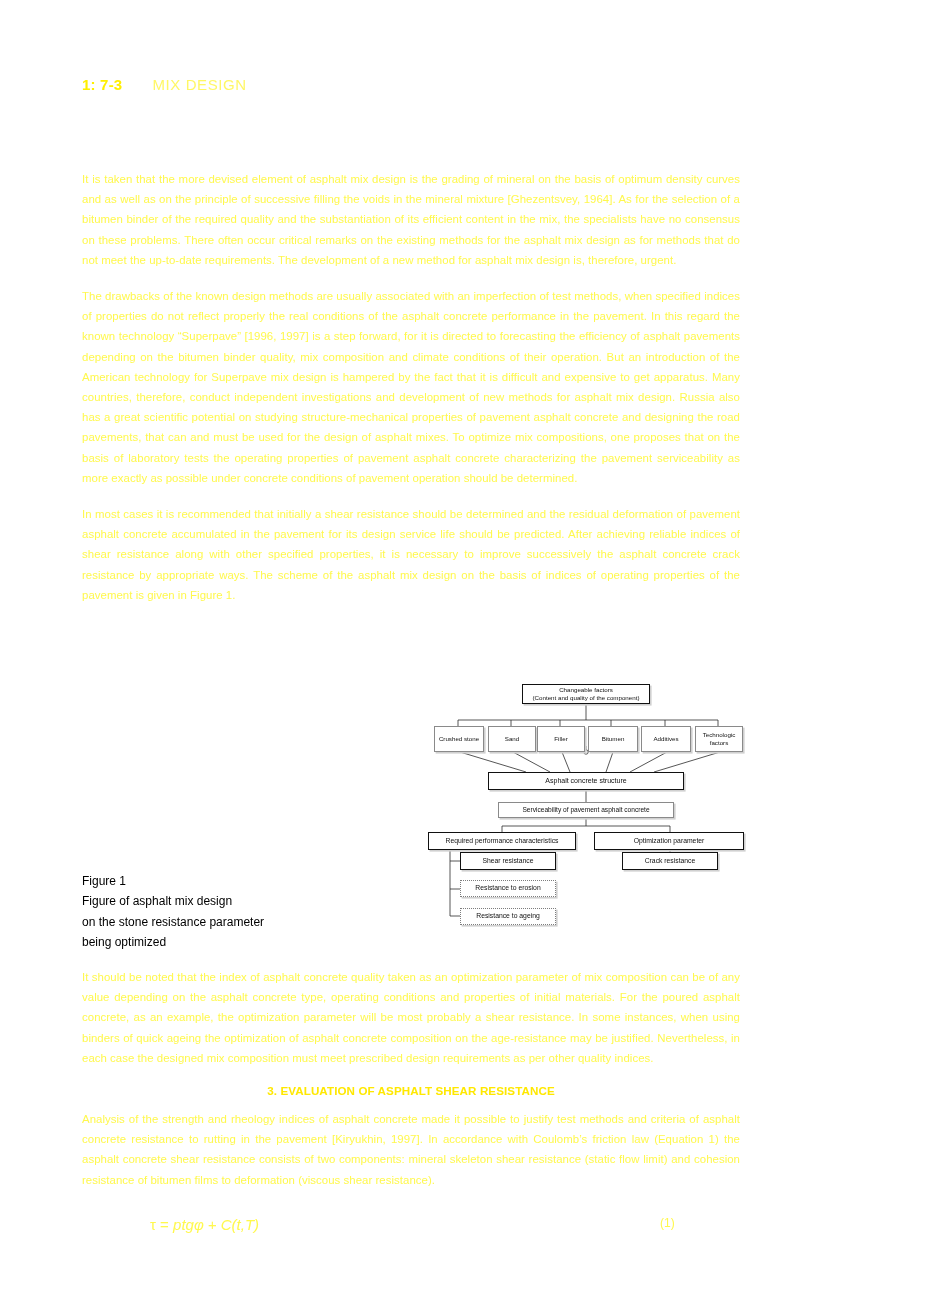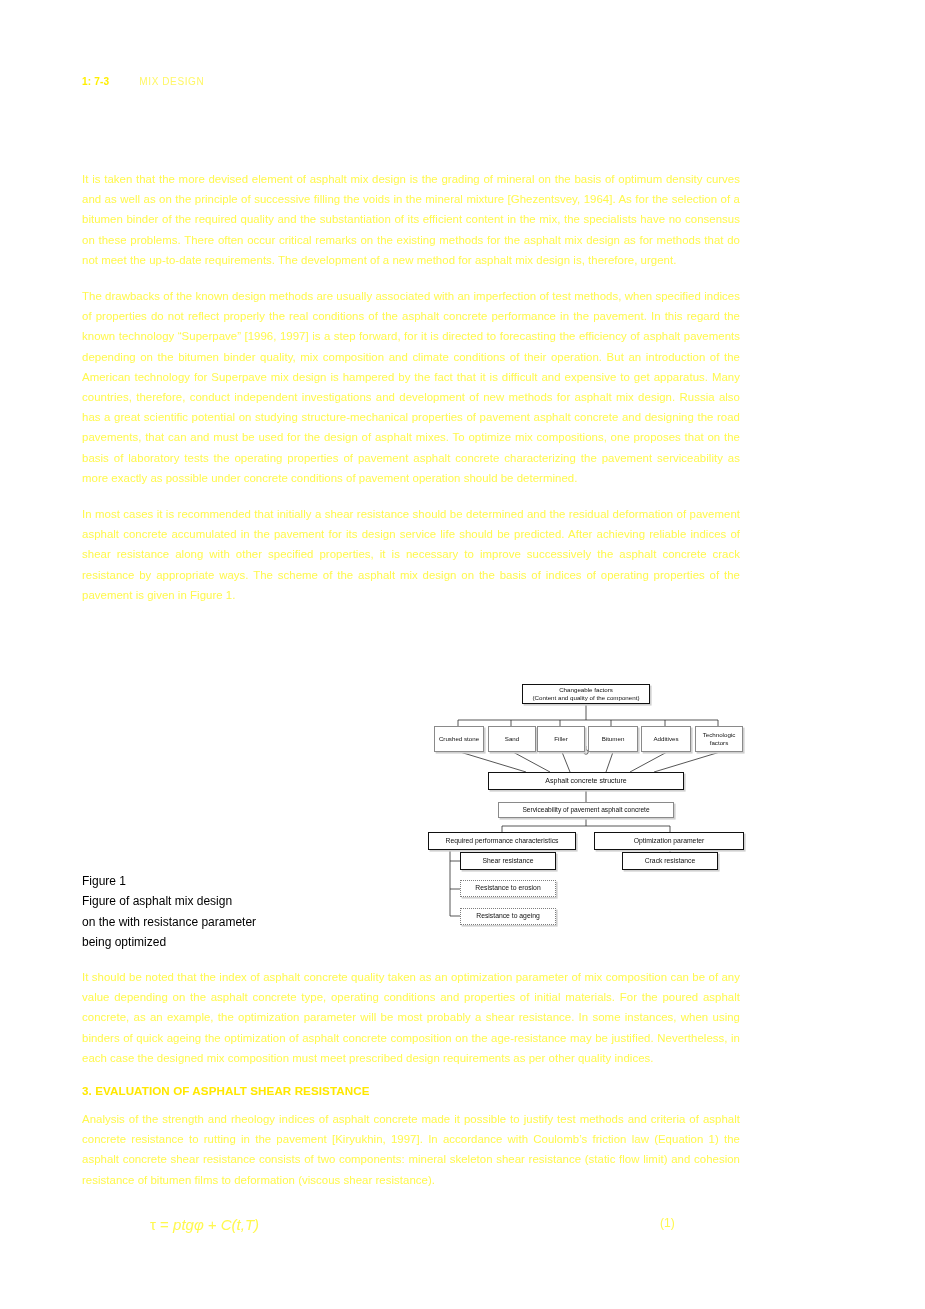--- a/index.html
+++ b/index.html
@@ -4,39 +4,39 @@
 <style>
   html,body{margin:0;padding:0;}
   body{
     width:925px;height:1309px;background:#ffffff;
     font-family:"Liberation Sans", sans-serif;
     position:relative;overflow:hidden;
   }
   .page{position:absolute;inset:0;}
 
   
-  .runhead{position:absolute;left:82px;top:76px;font-size:10px;letter-spacing:.2px;}
+  .runhead{position:absolute;left:82px;top:76px;font-size:15px;letter-spacing:.2px;}
   .runhead .num{color:#ffef00;font-weight:bold;}
   .runhead .ttl{color:#fff766;margin-left:30px;letter-spacing:.6px;}
 
   
   .col{position:absolute;left:82px;width:658px;}
   p.body{
     margin:12px 0 16px 0;
     color:#fff84d;
     font-size:11.4px;
     line-height:20.2px;
     text-align:justify;
     letter-spacing:.05px;
   }
   p.body.last{margin-bottom:0;}
 
   .sect-head{
     color:#ffe800;font-weight:bold;font-size:11.6px;
-    margin:0 0 2px 0;letter-spacing:.1px;
+    margin:0 0 2px 0;letter-spacing:.1px;text-align:center;
   }
 
   
   .figcap{position:absolute;left:82px;top:871px;color:#000000;font-size:12px;line-height:20.3px;}
 
   
   .eqn{position:absolute;left:150px;top:1216px;color:#fff84d;font-size:15px;font-style:italic;}
   .eqn .rm{font-style:normal;}
   .eqnum{position:absolute;left:660px;top:1216px;color:#fff84d;font-size:12px;}
 
@@ -66,21 +66,21 @@
 
   <div class="col" style="top:157px;">
     <p class="body">It is taken that the more devised element of asphalt mix design is the grading of mineral on the basis of optimum density curves and as well as on the principle of successive filling the voids in the mineral mixture [Ghezentsvey, 1964]. As for the selection of a bitumen binder of the required quality and the substantiation of its efficient content in the mix, the specialists have no consensus on these problems. There often occur critical remarks on the existing methods for the asphalt mix design as for methods that do not meet the up-to-date requirements. The development of a new method for asphalt mix design is, therefore, urgent.</p>
     <p class="body">The drawbacks of the known design methods are usually associated with an imperfection of test methods, when specified indices of properties do not reflect properly the real conditions of the asphalt concrete performance in the pavement. In this regard the known technology “Superpave” [1996, 1997] is a step forward, for it is directed to forecasting the efficiency of asphalt pavements depending on the bitumen binder quality, mix composition and climate conditions of their operation. But an introduction of the American technology for Superpave mix design is hampered by the fact that it is difficult and expensive to get apparatus. Many countries, therefore, conduct independent investigations and development of new methods for asphalt mix design. Russia also has a great scientific potential on studying structure-mechanical properties of pavement asphalt concrete and designing the road pavements, that can and must be used for the design of asphalt mixes. To optimize mix compositions, one proposes that on the basis of laboratory tests the operating properties of pavement asphalt concrete characterizing the pavement serviceability as more exactly as possible under concrete conditions of pavement operation should be determined.</p>
     <p class="body last">In most cases it is recommended that initially a shear resistance should be determined and the residual deformation of pavement asphalt concrete accumulated in the pavement for its design service life should be predicted. After achieving reliable indices of shear resistance along with other specified properties, it is necessary to improve successively the asphalt concrete crack resistance by appropriate ways. The scheme of the asphalt mix design on the basis of indices of operating properties of the pavement is given in Figure 1.</p>
   </div>
 
   <div class="figcap">
     <div>Figure 1</div>
     <div>Figure of asphalt mix design</div>
-    <div>on the with resistance parameter</div>
+    <div>on the stone resistance parameter</div>
     <div>being optimized</div>
   </div>
 
   <div class="diagram">
 
     <svg class="wires" viewBox="0 0 340 250" preserveAspectRatio="none">
       <g stroke="#2b2b2b" stroke-width="0.8" fill="none">
 
         <line x1="168" y1="24" x2="168" y2="40"></line>
         <line x1="40" y1="40" x2="300" y2="40"></line>

